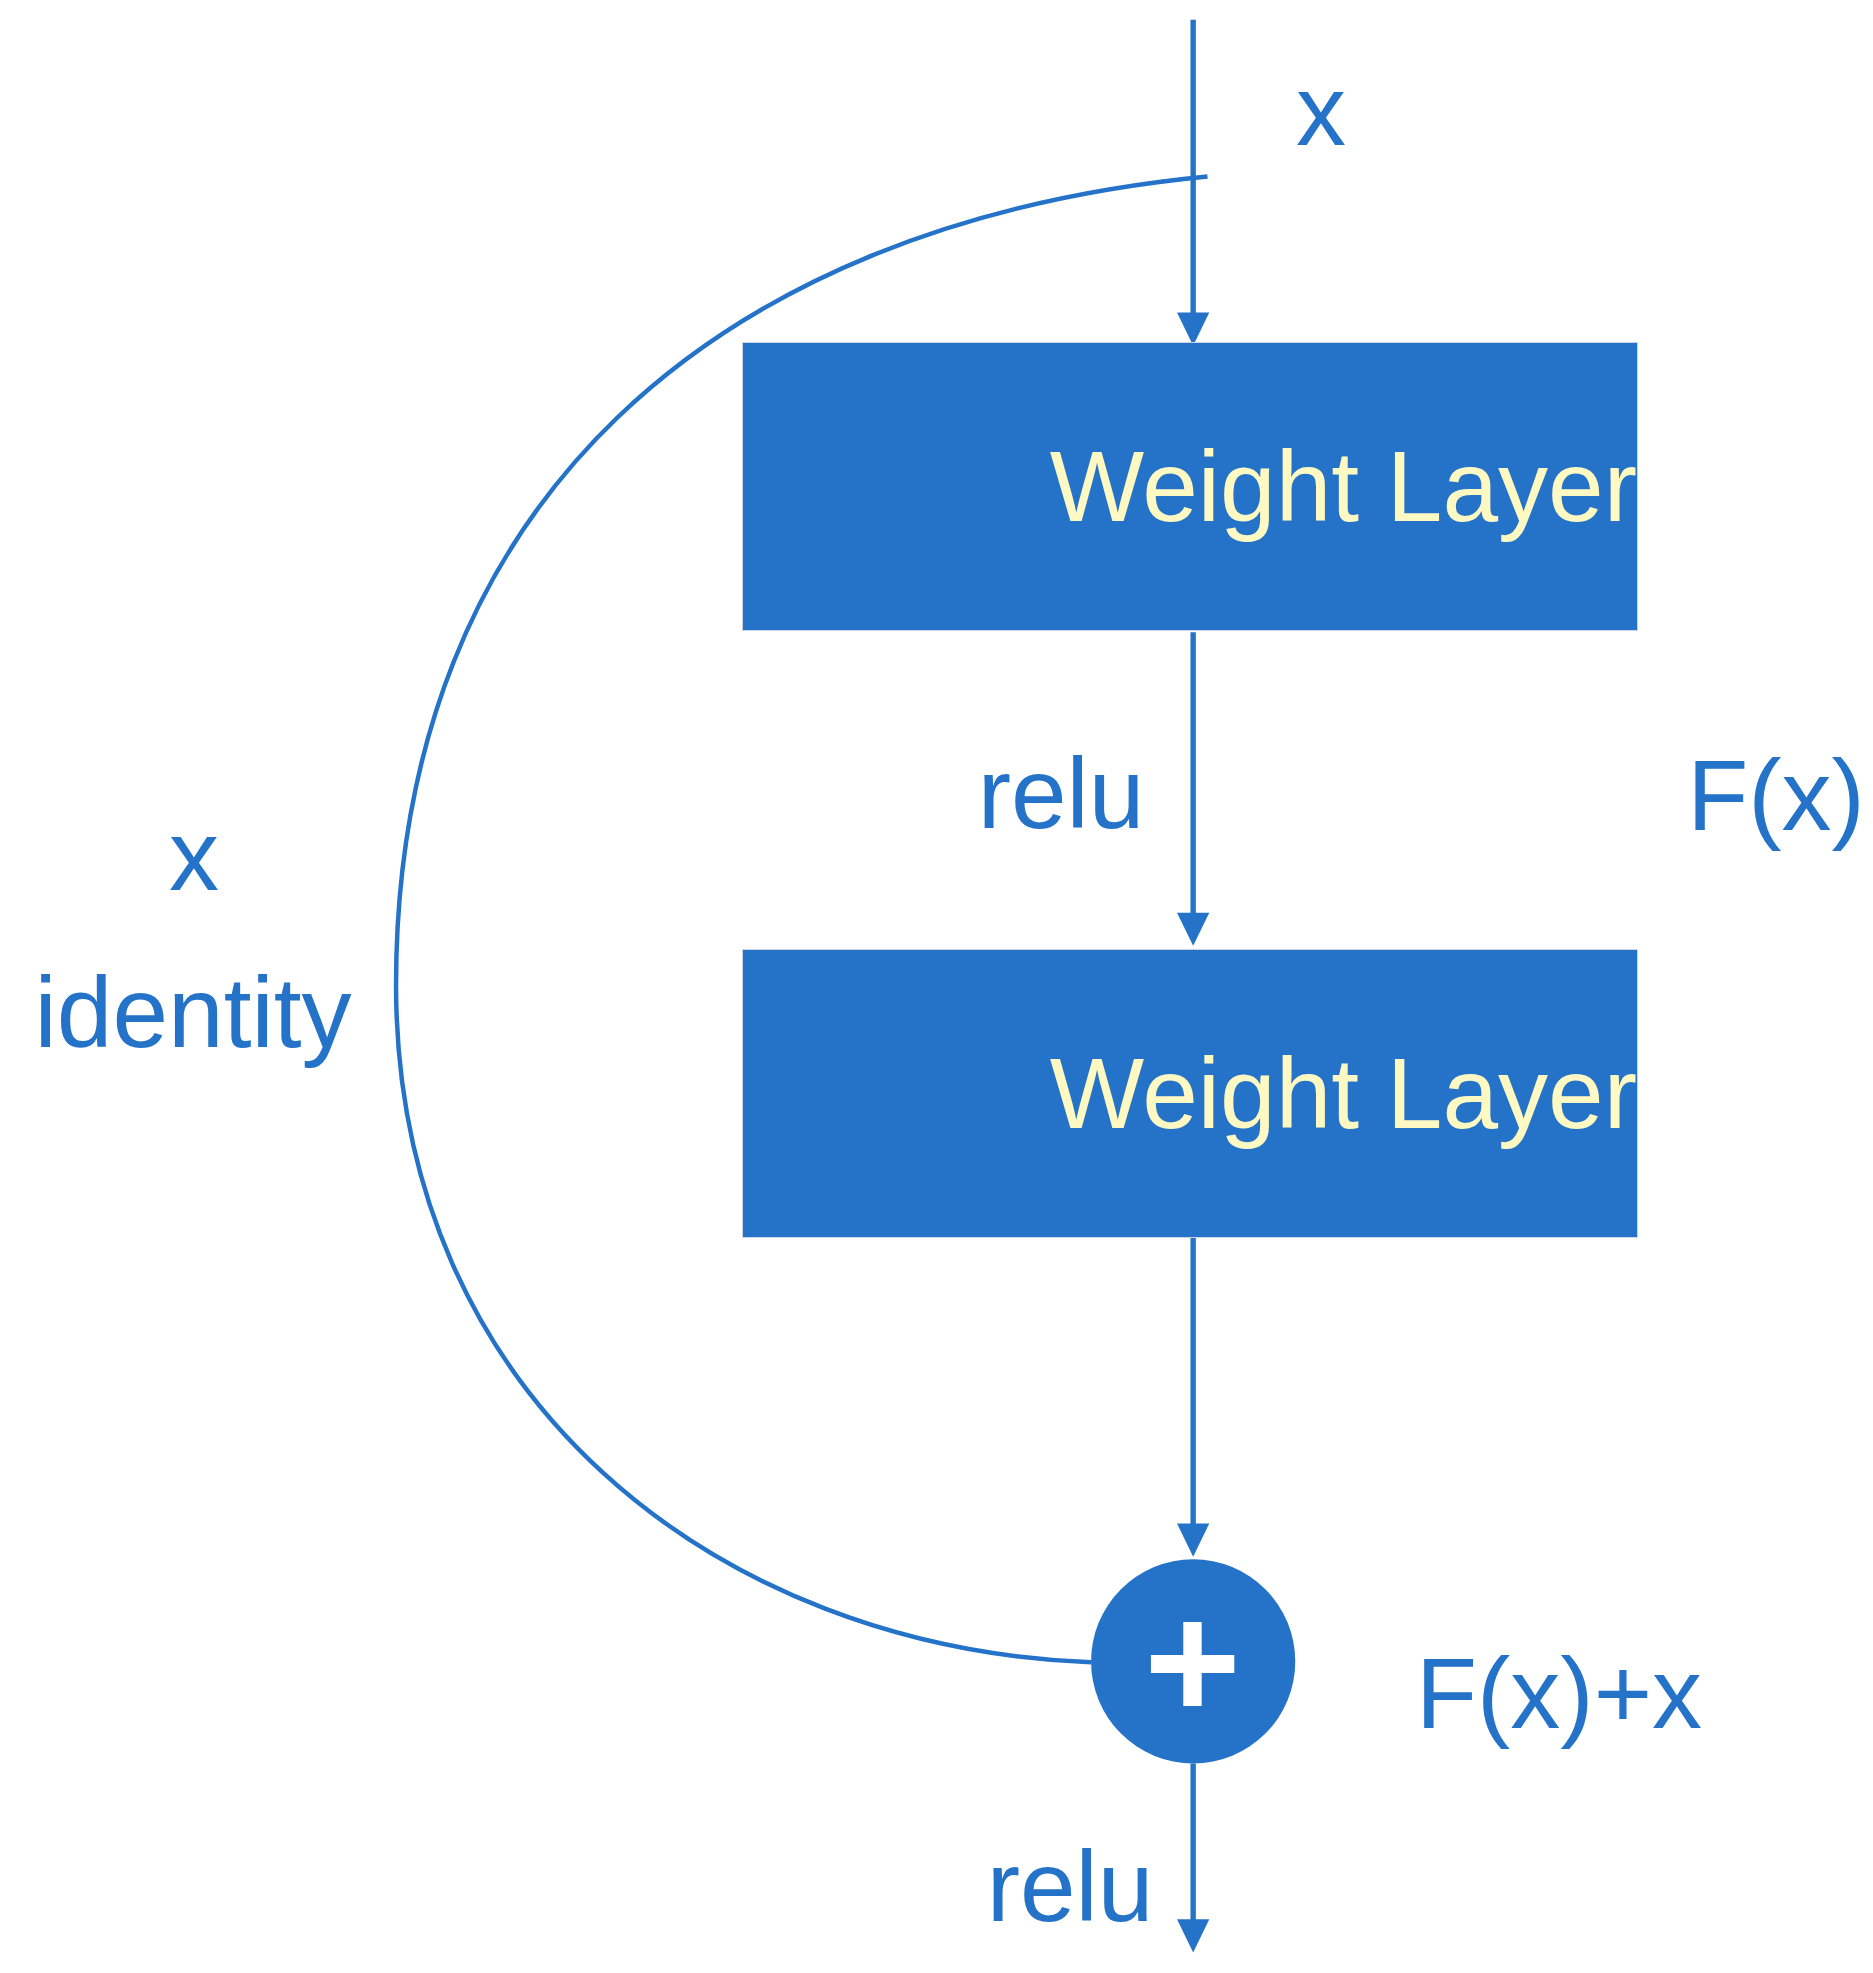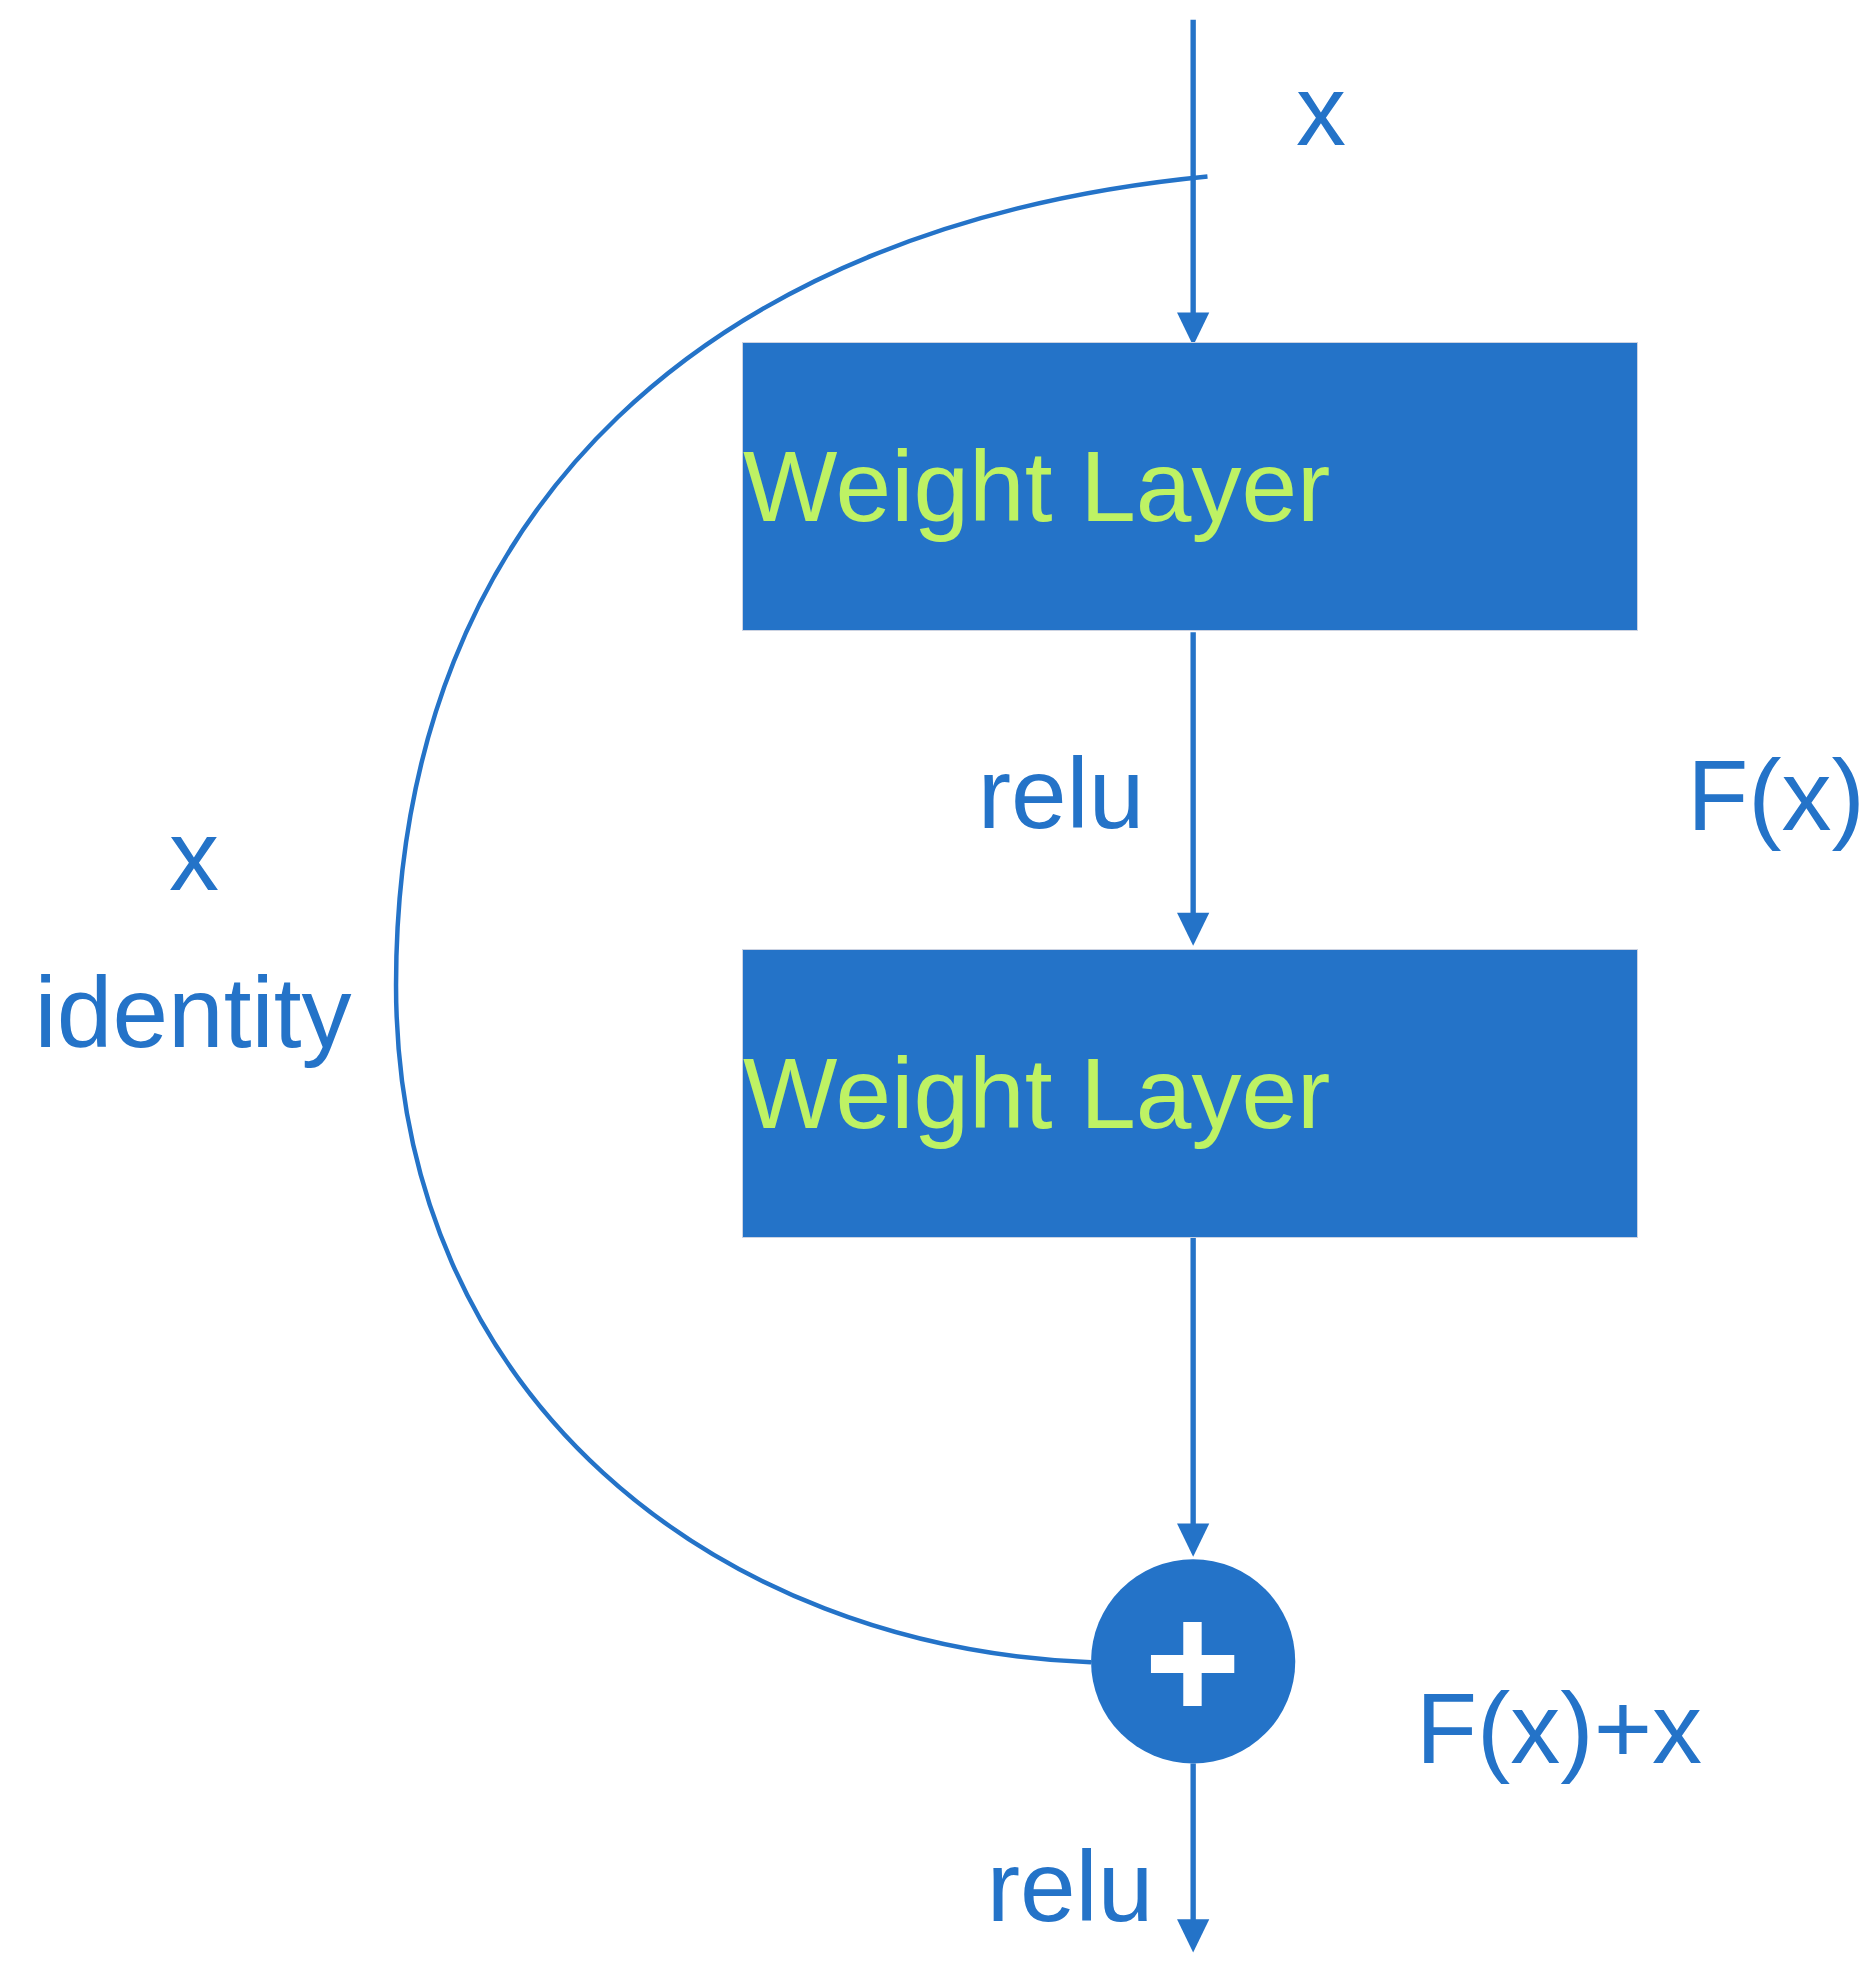--- a/index.html
+++ b/index.html
@@ -43,22 +43,22 @@
   .weight-box {
     position: absolute;
     left: 742px;
     width: 896px;
     height: 289px;
     background: #2473C8;
     border: 1.8px solid #ccd3e2;
     box-sizing: border-box;
     display: flex;
     align-items: center;
-    justify-content: flex-start;
-    color: #bef264;
+    justify-content: flex-end;
+    color: #fef9c3;
     font-size: 100px;
     white-space: nowrap;
   }
   .box-1 { top: 342px; }
   .box-2 { top: 949px; }
   .lbl {
     position: absolute;
     color: #2473C8;
     font-size: 100px;
     transform: translate(-50%, -50%);
@@ -111,17 +111,17 @@
     <span>Weight Layer</span>
   </div>
 
   <div class="plus-wrap">+</div>
 
   <div class="lbl" style="left:1321px; top:110px;">x</div>
   <div class="lbl" style="left:1061px; top:793px;">relu</div>
   <div class="lbl" style="left:1776px; top:795px;">F(x)</div>
   <div class="lbl" style="left:194px; top:855px;">x</div>
   <div class="lbl" style="left:193px; top:1012px;">identity</div>
-  <div class="lbl" style="left:1559px; top:1728px;">F(x)+x</div>
+  <div class="lbl" style="left:1559px; top:1693px;">F(x)+x</div>
   <div class="lbl" style="left:1070px; top:1886px;">relu</div>
 
 </div>
 
 
 </body></html>

